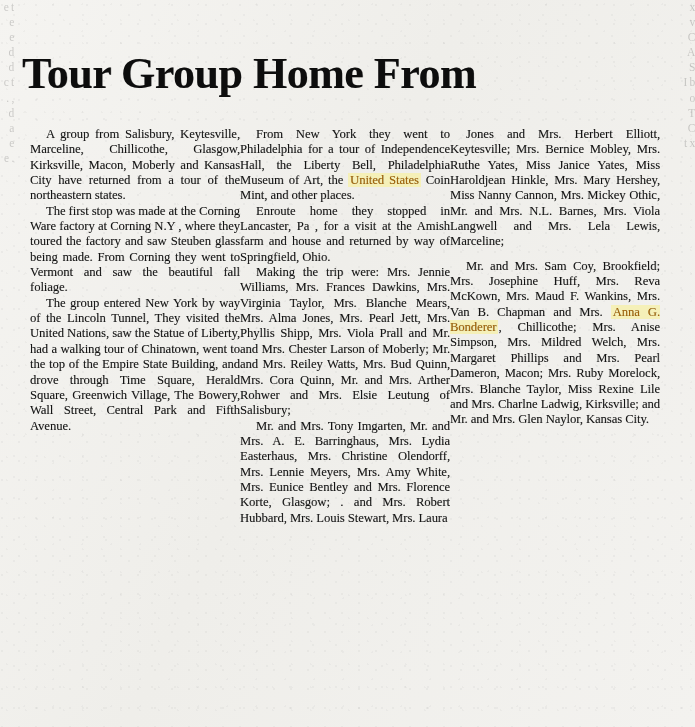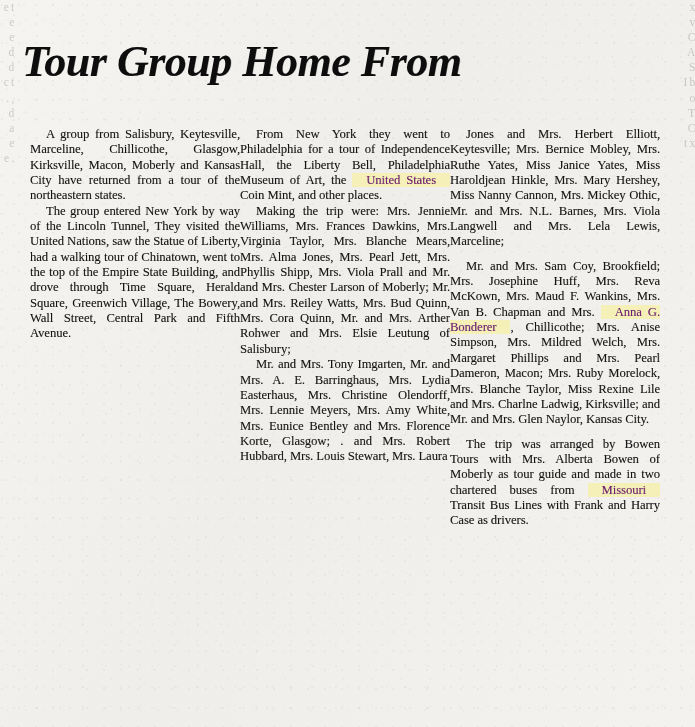--- a/index.html
+++ b/index.html
@@ -39,25 +39,24 @@
     color: #333;
     letter-spacing: -0.3px;
   }
   .edge-sliver.left  { left: 2px; text-align: right; }
   .edge-sliver.right { right: 0; text-align: right; }
 
   
   .headline {
     position: absolute;
     left: 22px;
-    top: 8px;
+    top: 20px;
     width: 640px;
     font-family: "Liberation Serif", "DejaVu Serif", serif;
     font-weight: bold;
-    font-style: italic;
     font-size: 44px;
     line-height: 50px;
     letter-spacing: -0.5px;
     color: #0d0d0d;
     text-shadow: 0.4px 0.4px 0 rgba(20,20,20,0.35);
   }
   .headline-line { display: block; white-space: nowrap; }
 
   
   .columns {
@@ -83,59 +82,58 @@
     word-spacing: 0px;
     letter-spacing: -0.05px;
     color: #151515;
     text-shadow: 0.35px 0.35px 0 rgba(30,30,30,0.30);
   }
   .col p.spaced { margin-top: 9px; }
 
   
   mark.hit {
     background: #f5f0b8;
-    color: #701a75;
-    padding: 0 14px;
+    color: #a16207;
+    padding: 0 2px;
     border-radius: 0;
   }
 </style>
 </head>
 <body>
 
 <div id="clipping">
 
   <div class="edge-sliver left">e t e e d d c t . , d a e e .</div>
 
   <div class="edge-sliver right">x v C A S I b o T C t x</div>
 
   <h1 class="headline">
     <span class="headline-line">Tour Group Home From</span>
   </h1>
 
   <div class="columns">
 
     <div class="col">
       <p>A group from Salisbury, Keytesville, Marceline, Chillicothe, Glasgow, Kirksville, Macon, Moberly and Kansas City have returned from a tour of the northeastern states.</p>
+      <p>The first stop was made at the Corning Ware factory at Corning N.Y , where they toured the factory and saw Steuben glass being made. From Corning they went to Vermont and saw the beautiful fall foliage.</p>
       <p>The group entered New York by way of the Lincoln Tunnel, They visited the United Nations, saw the Statue of Liberty, had a walking tour of Chinatown, went to the top of the Empire State Building, and drove through Time Square, Herald Square, Greenwich Village, The Bowery, Wall Street, Central Park and Fifth Avenue.</p>
     </div>
 
     <div class="col">
       <p>
         <span>From New York they went to Philadelphia for a tour of Independence Hall, the Liberty Bell, Philadelphia Museum of Art, the </span><mark class="hit">United States</mark><span> Coin Mint, and other places.</span>
       </p>
+      <p>Enroute home they stopped in Lancaster, Pa , for a visit at the Amish farm and house and returned by way of Springfield, Ohio.</p>
       <p>Making the trip were: Mrs. Jennie Williams, Mrs. Frances Dawkins, Mrs. Virginia Taylor, Mrs. Blanche Mears, Mrs. Alma Jones, Mrs. Pearl Jett, Mrs. Phyllis Shipp, Mrs. Viola Prall and Mr. and Mrs. Chester Larson of Moberly; Mr. and Mrs. Reiley Watts, Mrs. Bud Quinn, Mrs. Cora Quinn, Mr. and Mrs. Arther Rohwer and Mrs. Elsie Leutung of Salisbury;</p>
       <p>Mr. and Mrs. Tony Imgarten, Mr. and Mrs. A. E. Barringhaus, Mrs. Lydia Easterhaus, Mrs. Christine Olendorff, Mrs. Lennie Meyers, Mrs. Amy White, Mrs. Eunice Bentley and Mrs. Florence Korte, Glasgow;        . and Mrs. Robert Hubbard, Mrs. Louis Stewart, Mrs. Laura</p>
     </div>
 
     <div class="col">
       <p>Jones and Mrs. Herbert Elliott, Keytesville; Mrs. Bernice Mobley, Mrs. Ruthe Yates, Miss Janice Yates, Miss Haroldjean Hinkle, Mrs. Mary Hershey, Miss Nanny Cannon, Mrs. Mickey Othic, Mr. and Mrs. N.L. Barnes, Mrs. Viola Langwell and Mrs. Lela Lewis, Marceline;</p>
 
       <p class="spaced">
         <span>Mr. and Mrs. Sam Coy, Brookfield; Mrs. Josephine Huff, Mrs. Reva McKown, Mrs. Maud F. Wankins, Mrs. Van B. Chapman and Mrs. </span><mark class="hit">Anna G. Bonderer</mark><span>, Chillicothe; Mrs. Anise Simpson, Mrs. Mildred Welch, Mrs. Margaret Phillips and Mrs. Pearl Dameron, Macon; Mrs. Ruby Morelock, Mrs. Blanche Taylor, Miss Rexine Lile and Mrs. Charlne Ladwig, Kirksville; and Mr. and Mrs. Glen Naylor, Kansas City.</span>
       </p>
 
-      <p class="spaced">
-        <span>The trip was arranged by Bowen Tours with Mrs. Alberta Bowen of Moberly as tour guide and made in two chartered buses from </span><mark class="hit">Missouri</mark><span> Transit Bus Lines with Frank and Harry Case as drivers.</span>
-      </p>
     </div>
 
   </div>
 </div>
 
 </body></html>

